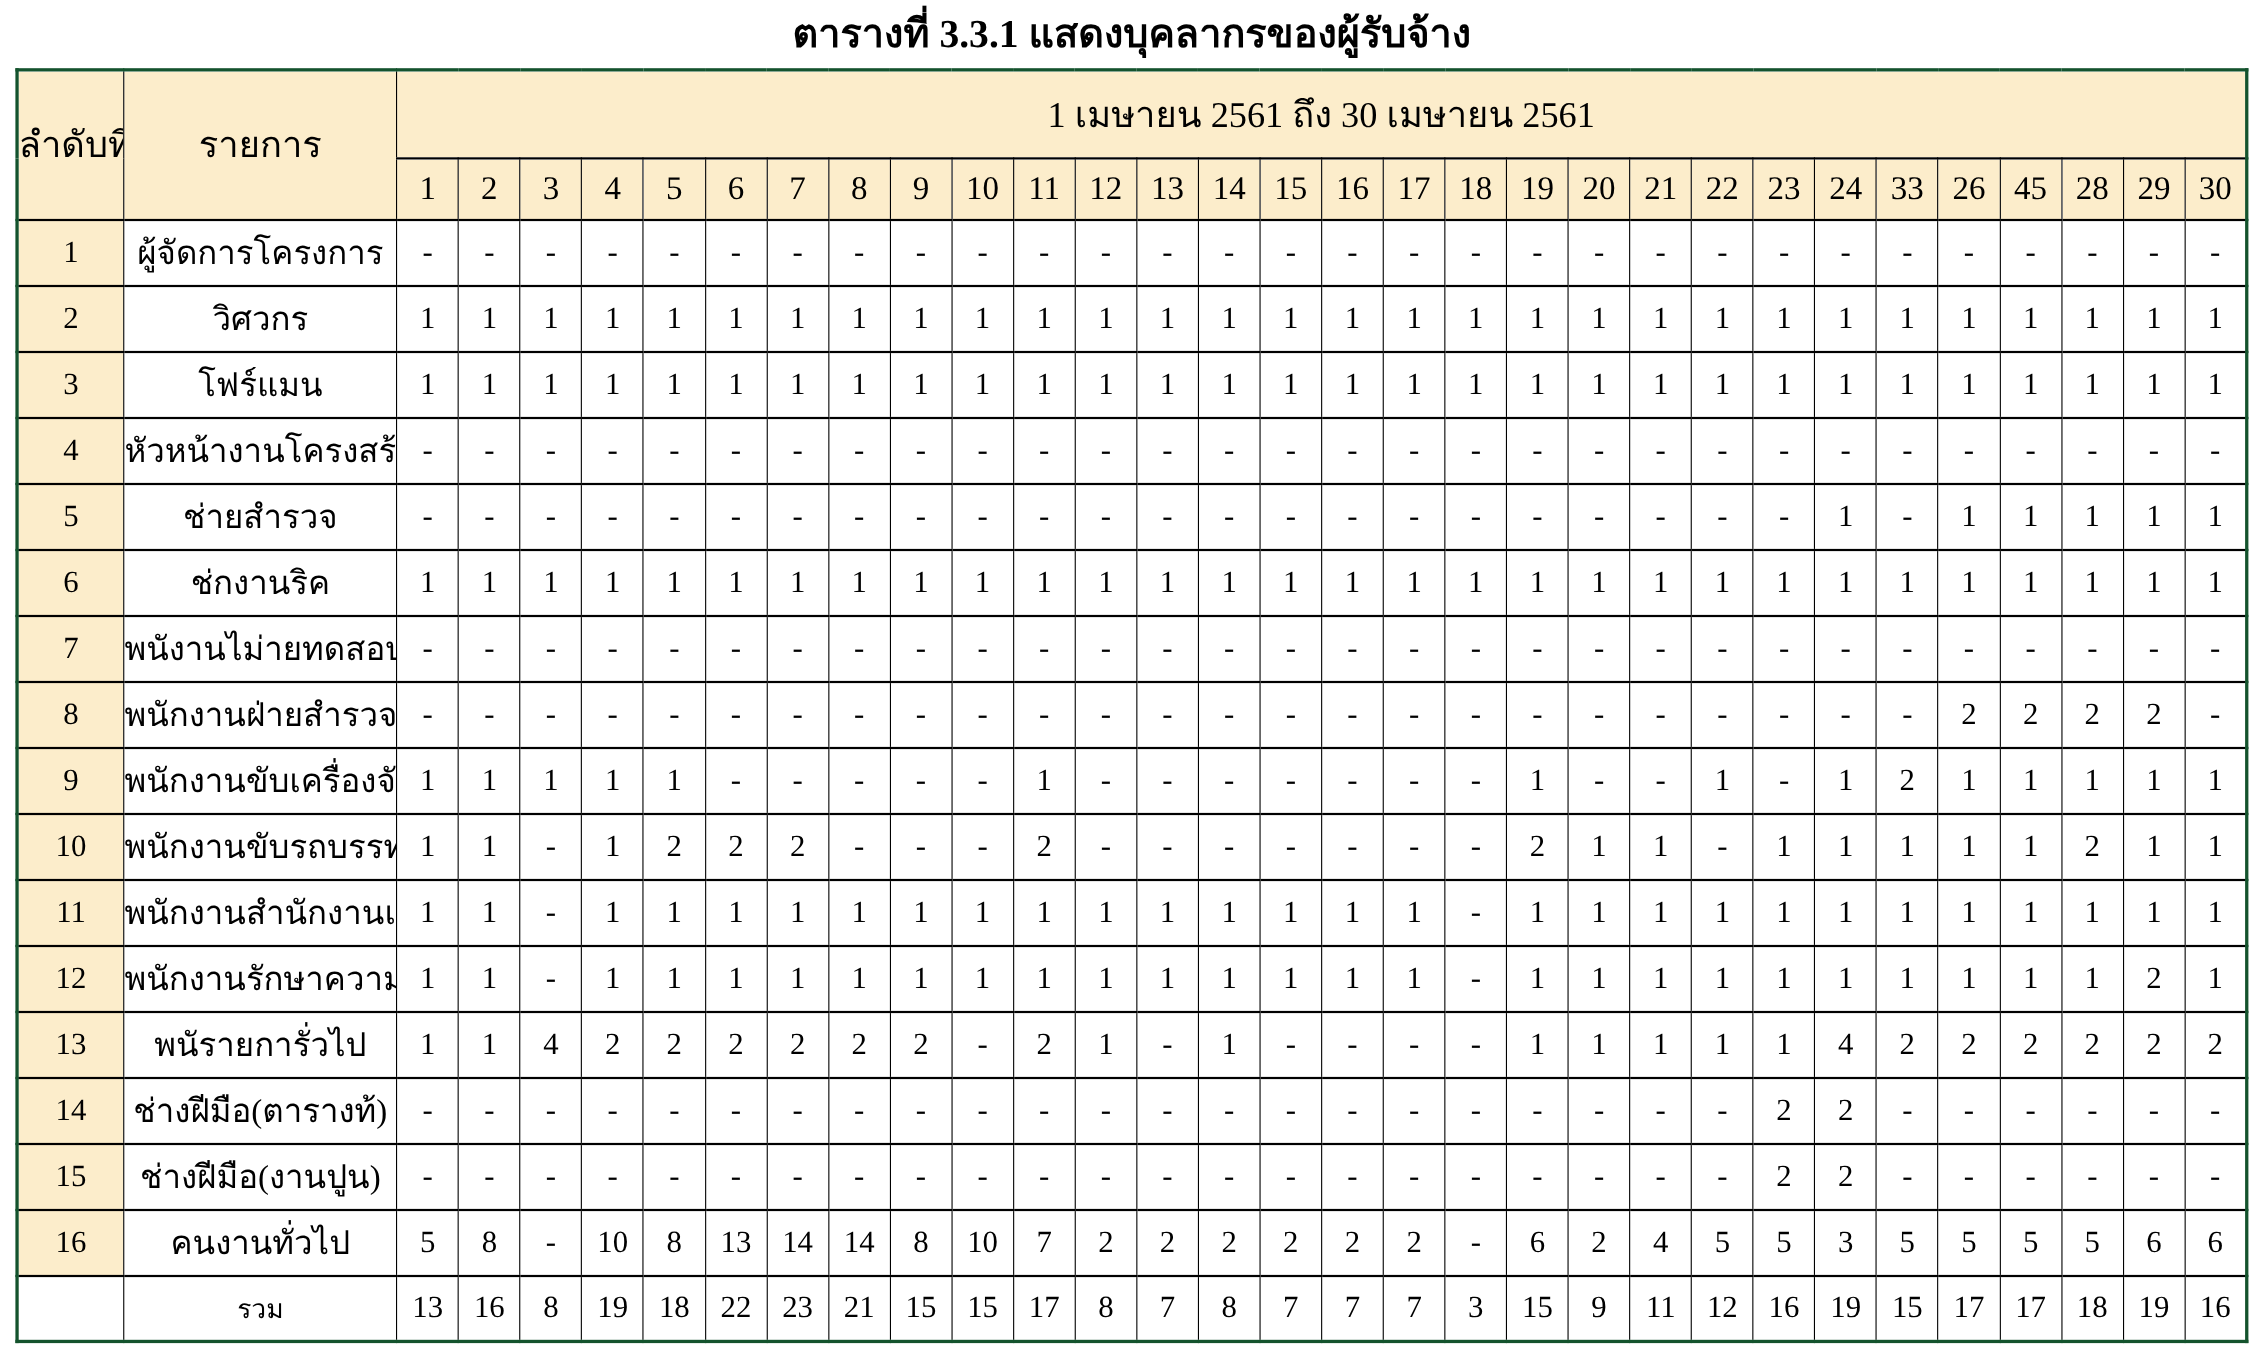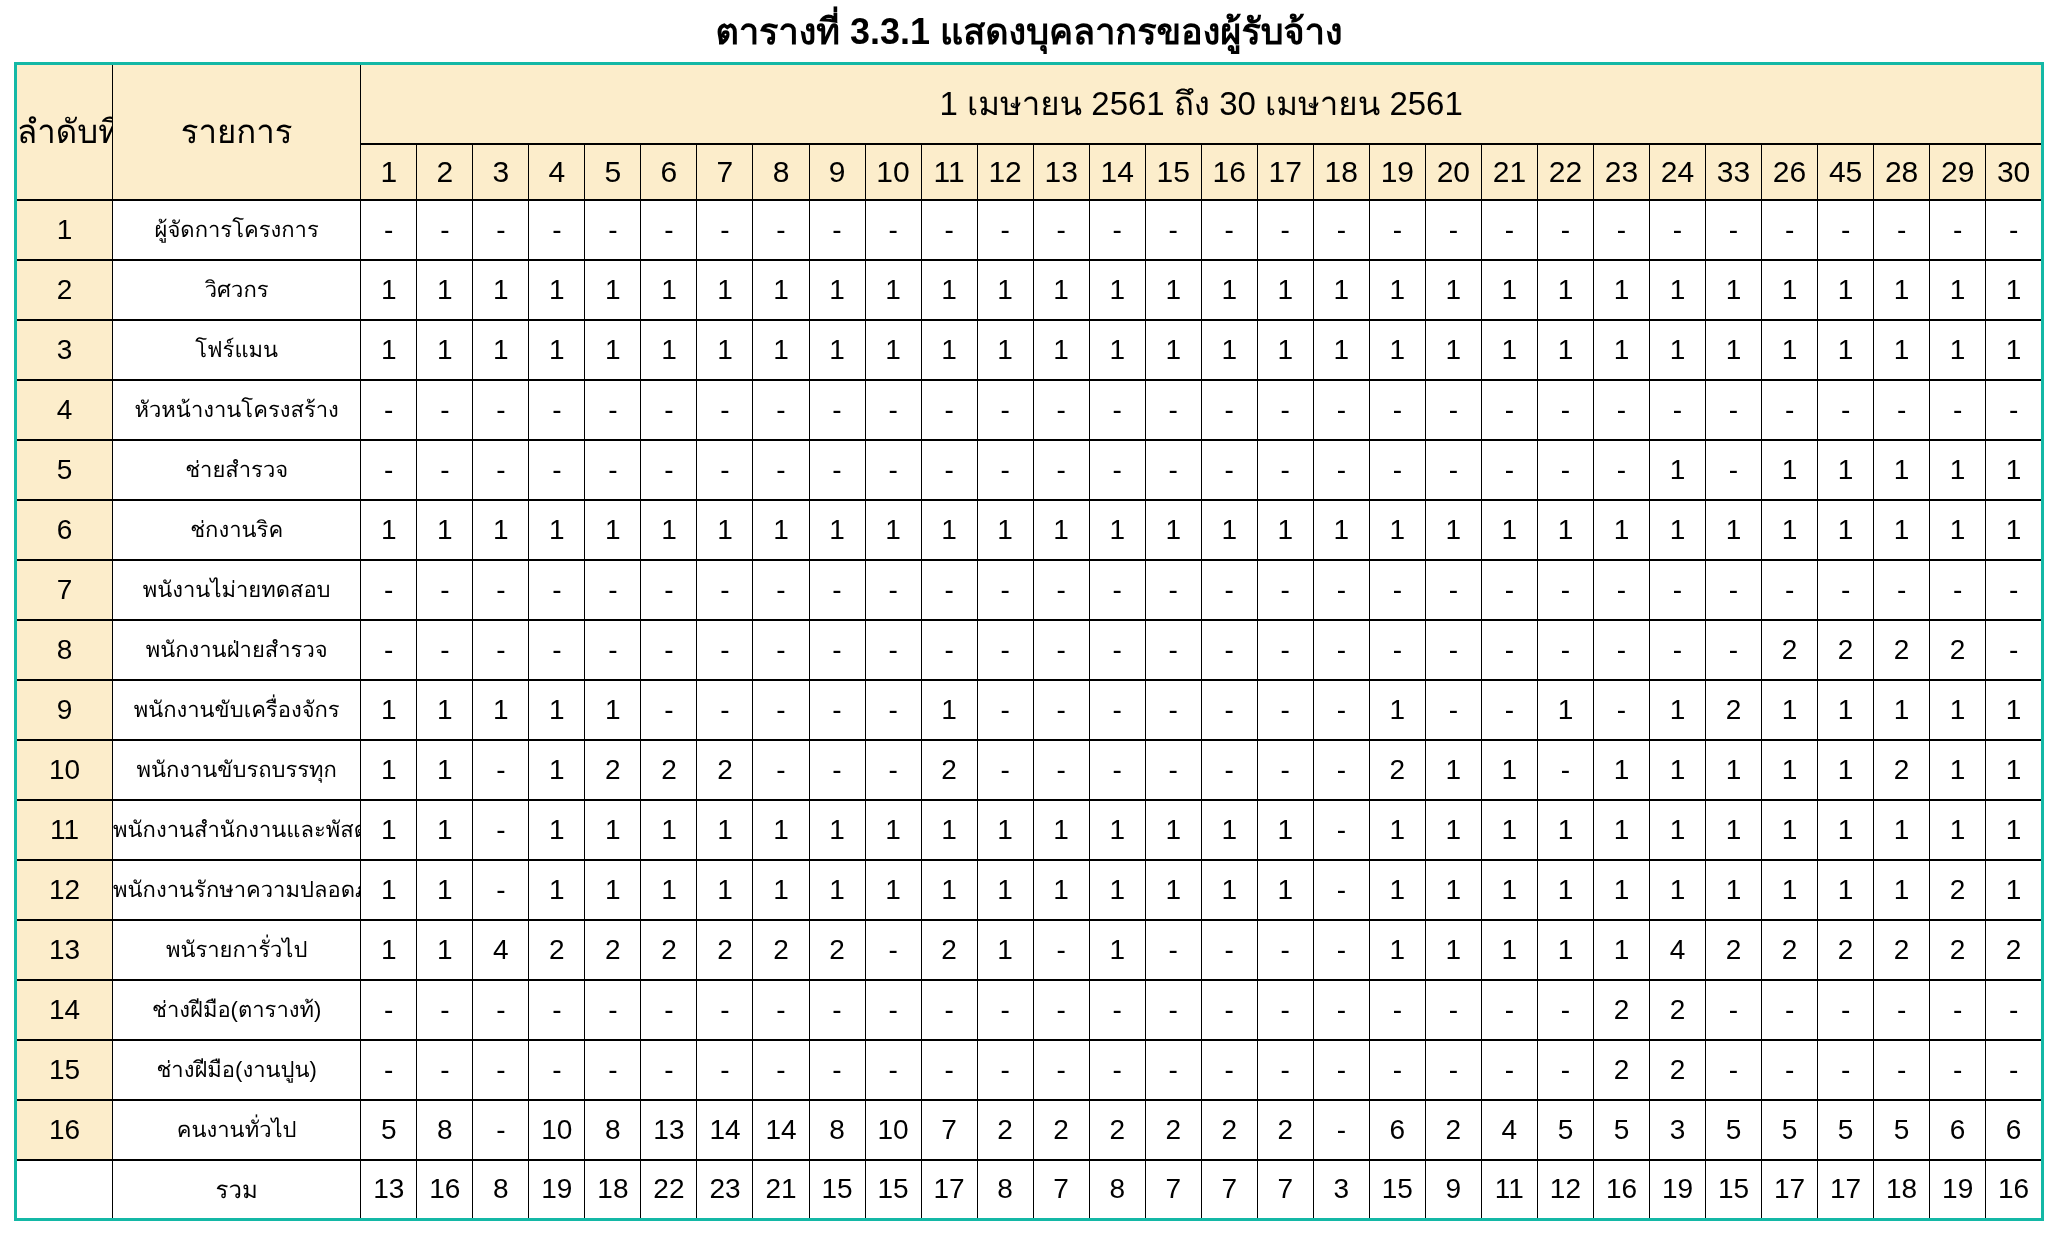--- a/index.html
+++ b/index.html
@@ -1,56 +1,56 @@
 <!DOCTYPE html>
 <html><head>
 <meta charset="utf-8">
 <style>
   html, body { margin: 0; padding: 0; background: #ffffff; }
   .page {
     width: 2058px;
     height: 1234px;
     background: #ffffff;
-    font-family: Liberation Sans, sans-serif;
+    font-family: Liberation Serif, serif;
     color: #000000;
     box-sizing: border-box;
   }
   .title {
     text-align: center;
     font-size: 36px;
     font-weight: bold;
     padding: 12px 0 10px 0;
     line-height: 1.1;
   }
   table.personnel {
     border-collapse: collapse;
     table-layout: fixed;
     margin-left: 14px;
     width: 2030px;
-    border: 3px solid #14b8a6;
+    border: 3px solid #14532d;
   }
   table.personnel th, table.personnel td {
     border-left: 1px solid #000;
     border-right: 1px solid #000;
     border-top: 2px solid #000;
     border-bottom: 2px solid #000;
     text-align: center;
     vertical-align: middle;
     padding: 0;
     overflow: hidden;
     white-space: nowrap;
   }
   .hdr { background: #FCEDCB; font-weight: normal; }
   tr.date-row th { height: 78px; font-size: 33px; }
   tr.day-row th { height: 54px; font-size: 30px; }
   tbody tr, tfoot tr { height: 60px; }
   td.row-no { background: #FCEDCB; font-size: 28px; }
   td.row-name {
     text-align: left;
-    font-size: 22px;
+    font-size: 30px;
     padding-left: 8px;
   }
   td.val { font-size: 28px; }
   td.total-label { font-size: 24px; }
   col.c-no { width: 97px; }
   col.c-item { width: 248px; }
   col.c-day { width: 56px; }
 </style>
 </head>
 <body>

